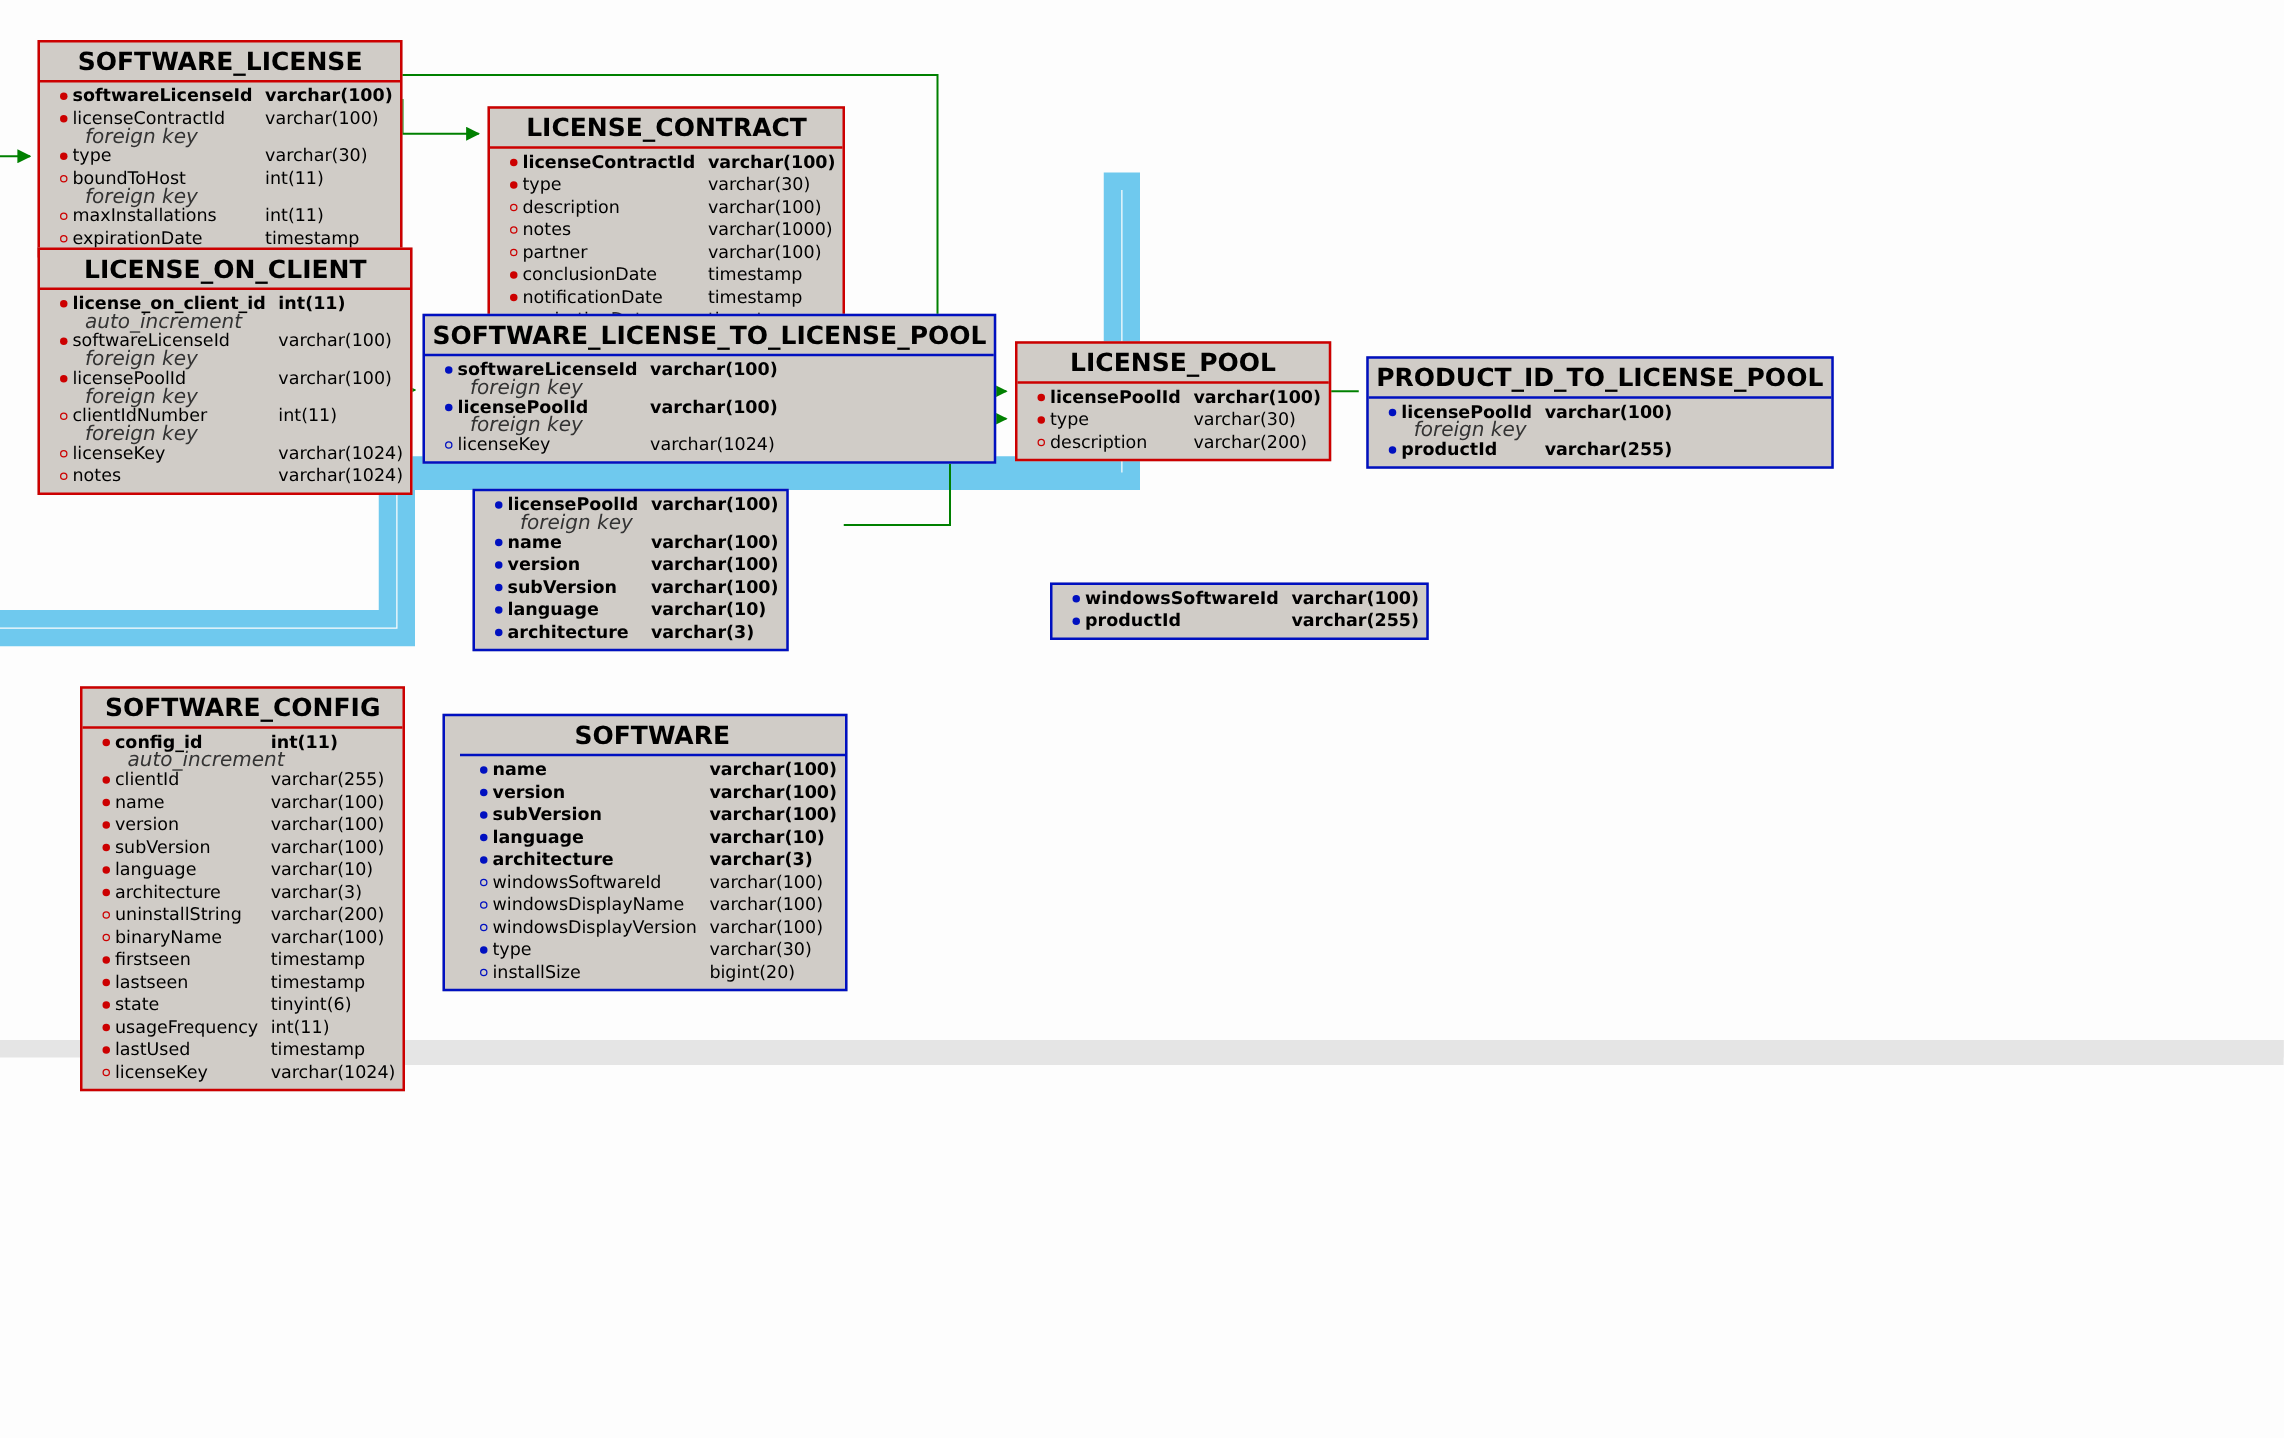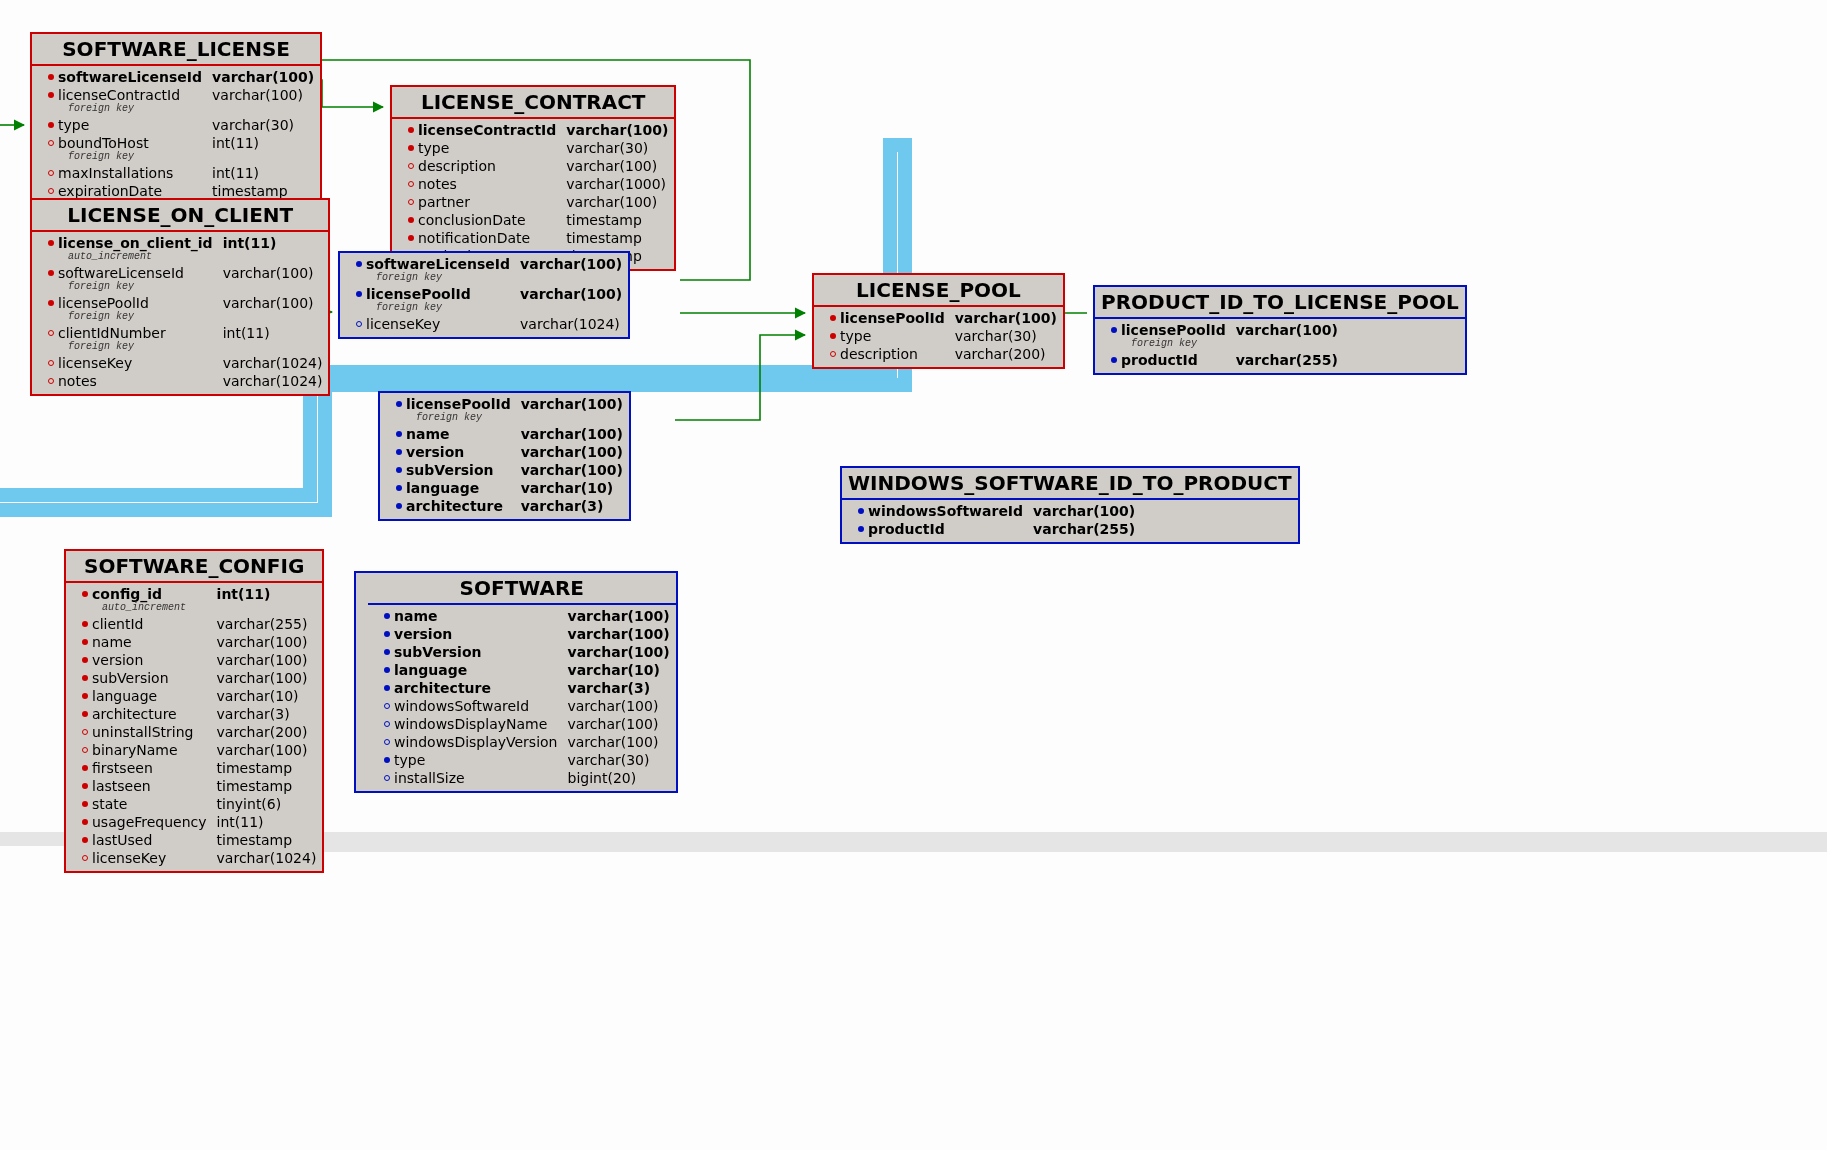--- a/index.html
+++ b/index.html
@@ -63,28 +63,27 @@
     top: 6px;
     width: 6px; height: 6px;
     border-radius: 50%;
   }
   .dot.filled.red   { background:#cc0000; }
   .dot.open.red     { border:1px solid #cc0000; background:transparent; width:4px; height:4px; top:6px;}
   .dot.filled.blue  { background:#0010c0; }
   .dot.open.blue    { border:1px solid #0010c0; background:transparent; width:4px; height:4px; top:6px;}
   .subnote {
     font-style: italic;
-    font-size: 10px;
+    font-size: 16px;
     color: #333;
     padding-left: 18px;
     line-height: 13px;
     margin-top: -2px;
     margin-bottom: 1px;
     grid-column: 1 / span 2;
-    font-family: Liberation Mono, monospace;
   }
   .shade {
     position:absolute;
     background:#e5e5e5;
   }
 </style>
 </head>
 <body>
 
 <div id="canvas">
@@ -168,20 +167,21 @@
         <div class="col-left"><span class="dot open red"></span>clientIdNumber</div>
         <div class="col-right">int(11)</div>
         <div class="subnote">foreign key</div>
         <div class="col-left"><span class="dot open red"></span>licenseKey</div>
         <div class="col-right">varchar(1024)</div>
         <div class="col-left"><span class="dot open red"></span>notes</div>
         <div class="col-right">varchar(1024)</div>
       </div>
     </div>
   <div class="entity blue" id="ent-sl_to_lp" style="left: 338px; top: 251px;">
+      <div class="title">SOFTWARE_LICENSE_TO_LICENSE_POOL</div>
       <div class="cols">
         <div class="col-left pk"><span class="dot filled blue"></span>softwareLicenseId</div>
         <div class="col-right pk">varchar(100)</div>
         <div class="subnote">foreign key</div>
         <div class="col-left pk"><span class="dot filled blue"></span>licensePoolId</div>
         <div class="col-right pk">varchar(100)</div>
         <div class="subnote">foreign key</div>
         <div class="col-left"><span class="dot open blue"></span>licenseKey</div>
         <div class="col-right">varchar(1024)</div>
       </div>
@@ -218,21 +218,20 @@
         <div class="col-right pk">varchar(100)</div>
         <div class="col-left pk"><span class="dot filled blue"></span>subVersion</div>
         <div class="col-right pk">varchar(100)</div>
         <div class="col-left pk"><span class="dot filled blue"></span>language</div>
         <div class="col-right pk">varchar(10)</div>
         <div class="col-left pk"><span class="dot filled blue"></span>architecture</div>
         <div class="col-right pk">varchar(3)</div>
       </div>
     </div>
   <div class="entity blue" id="ent-win_sw_to_prod" style="left: 840px; top: 466px;">
-      <div class="title">WINDOWS_SOFTWARE_ID_TO_PRODUCT</div>
       <div class="cols">
         <div class="col-left pk"><span class="dot filled blue"></span>windowsSoftwareId</div>
         <div class="col-right pk">varchar(100)</div>
         <div class="col-left pk"><span class="dot filled blue"></span>productId</div>
         <div class="col-right pk">varchar(255)</div>
       </div>
     </div>
   <div class="entity red" id="ent-software_config" style="left: 64px; top: 549px;">
       <div class="title">SOFTWARE_CONFIG</div>
       <div class="cols">

